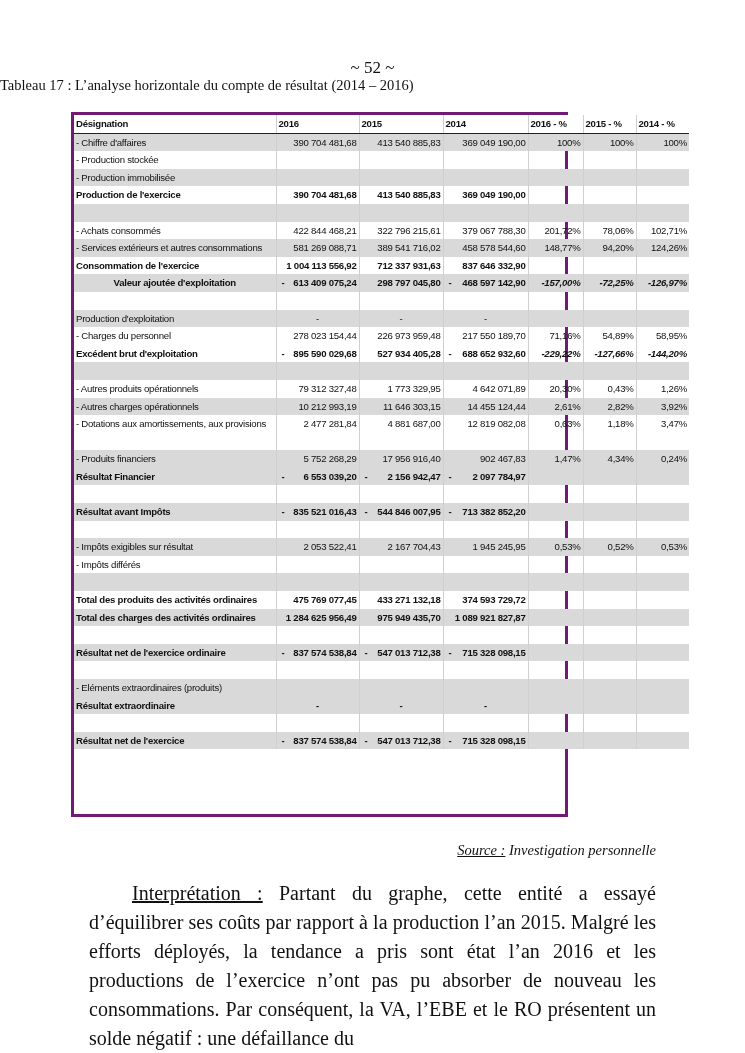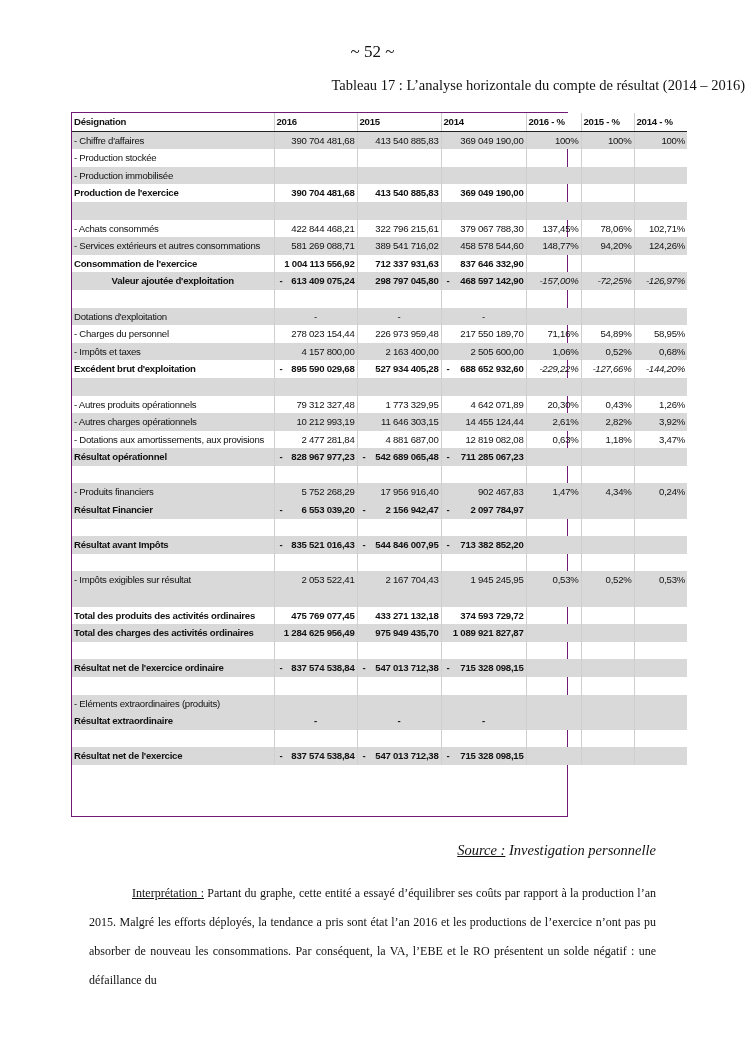--- a/index.html
+++ b/index.html
@@ -1,27 +1,27 @@
 <!DOCTYPE html>
 <html><head>
 <meta charset="utf-8">
 <style>
   html, body { margin: 0; padding: 0; background: #ffffff; }
   body { width: 745px; height: 1053px; position: relative; overflow: hidden; }
   .page-number {
-    position: absolute; left: 0; width: 745px; top: 42px; text-align: center;
+    position: absolute; left: 0; width: 745px; top: 58px; text-align: center;
     font-family: "Liberation Serif", serif; font-size: 17px; color: #111;
   }
   .table-caption {
-    position: absolute; left: 0; width: 745px; top: 77px; text-align: right;
+    position: absolute; left: 0; width: 745px; top: 77px; text-align: left;
     font-family: "Liberation Serif", serif; font-size: 14.5px; color: #111;
   }
   .tbl-wrap {
     position: absolute; left: 71px; top: 112px; width: 497px; height: 705px;
-    border: 1px solid #701a75; box-sizing: border-box;
+    border: 3px solid #701a75; box-sizing: border-box;
   }
   table {
     border-collapse: collapse; width: 100%; table-layout: fixed;
     font-family: "Liberation Sans", sans-serif; font-size: 9.6px; color: #111;
     letter-spacing: -0.25px;
   }
   col.c-label { width: 202px; }
   col.c-2016 { width: 83px; }
   col.c-2015 { width: 84px; }
   col.c-2014 { width: 85px; }
@@ -35,31 +35,31 @@
   }
   th:first-child, td:first-child { border-left: none; }
   thead th { font-weight: bold; text-align: left; background: #fff; border-bottom: 1px solid #222; }
   thead th:first-child { text-align: left; }
   tr.gray td { background: #d9d9d9; }
   tr.bold td { font-weight: bold; }
   td.label { text-align: left; }
   td.label.center { text-align: center; }
   td.num { text-align: right; position: relative; }
   td.pct { text-align: right; }
-  td.pct.italic { font-style: italic; font-weight: normal; }
+  td.pct.italic { font-style: italic; font-weight: bold; }
   td.dashonly { text-align: center; }
   .neg-sign { position: absolute; left: 5px; top: 0; }
   .source {
     position: absolute; right: 89px; top: 842px;
     font-family: "Liberation Serif", serif; font-size: 14.5px; font-style: italic; color: #111;
   }
   .source .u { text-decoration: underline; text-align: center; }
   .para {
     position: absolute; left: 89px; width: 567px; top: 879px;
-    font-family: "Liberation Serif", serif; font-size: 12px; color: #111;
+    font-family: "Liberation Serif", serif; font-size: 20px; color: #111;
     line-height: 29px; text-align: justify; text-indent: 43px;
   }
   .para .u { text-decoration: underline; }
 </style>
 </head>
 <body>
 
 <div class="page-number">~ 52 ~</div>
 <div class="table-caption">Tableau 17 : L’analyse horizontale du compte de résultat (2014 – 2016)</div>
 
@@ -129,21 +129,21 @@
           <td class="num"><span></span></td>
           <td class="pct"></td>
           <td class="pct"></td>
           <td class="pct"></td>
         </tr>
         <tr>
           <td class="label">- Achats consommés</td>
           <td class="num"><span>422 844 468,21</span></td>
           <td class="num"><span>322 796 215,61</span></td>
           <td class="num"><span>379 067 788,30</span></td>
-          <td class="pct">137,45%</td>
+          <td class="pct">201,72%</td>
           <td class="pct">78,06%</td>
           <td class="pct">102,71%</td>
         </tr>
         <tr class="gray">
           <td class="label">- Services extérieurs et autres consommations</td>
           <td class="num"><span>581 269 088,71</span></td>
           <td class="num"><span>389 541 716,02</span></td>
           <td class="num"><span>458 578 544,60</span></td>
           <td class="pct">148,77%</td>
           <td class="pct">94,20%</td>
@@ -170,45 +170,36 @@
         <tr>
           <td class="label"></td>
           <td class="num"><span></span></td>
           <td class="num"><span></span></td>
           <td class="num"><span></span></td>
           <td class="pct"></td>
           <td class="pct"></td>
           <td class="pct"></td>
         </tr>
         <tr class="gray">
-          <td class="label">Dotations d'exploitation</td>
+          <td class="label">Production d'exploitation</td>
           <td class="dashonly">-</td>
           <td class="dashonly">-</td>
           <td class="dashonly">-</td>
           <td class="pct"></td>
           <td class="pct"></td>
           <td class="pct"></td>
         </tr>
         <tr>
           <td class="label">- Charges du personnel</td>
           <td class="num"><span>278 023 154,44</span></td>
           <td class="num"><span>226 973 959,48</span></td>
           <td class="num"><span>217 550 189,70</span></td>
           <td class="pct">71,16%</td>
           <td class="pct">54,89%</td>
           <td class="pct">58,95%</td>
-        </tr>
-        <tr class="gray">
-          <td class="label">- Impôts et taxes</td>
-          <td class="num"><span>4 157 800,00</span></td>
-          <td class="num"><span>2 163 400,00</span></td>
-          <td class="num"><span>2 505 600,00</span></td>
-          <td class="pct">1,06%</td>
-          <td class="pct">0,52%</td>
-          <td class="pct">0,68%</td>
         </tr>
         <tr class="bold">
           <td class="label">Excédent brut d'exploitation</td>
           <td class="num"><span class="neg-sign">-</span><span>895 590 029,68</span></td>
           <td class="num"><span>527 934 405,28</span></td>
           <td class="num"><span class="neg-sign">-</span><span>688 652 932,60</span></td>
           <td class="pct italic">-229,22%</td>
           <td class="pct italic">-127,66%</td>
           <td class="pct italic">-144,20%</td>
         </tr>
@@ -241,29 +232,20 @@
         </tr>
         <tr>
           <td class="label">- Dotations aux amortissements, aux provisions</td>
           <td class="num"><span>2 477 281,84</span></td>
           <td class="num"><span>4 881 687,00</span></td>
           <td class="num"><span>12 819 082,08</span></td>
           <td class="pct">0,63%</td>
           <td class="pct">1,18%</td>
           <td class="pct">3,47%</td>
         </tr>
-        <tr class="gray bold">
-          <td class="label">Résultat opérationnel</td>
-          <td class="num"><span class="neg-sign">-</span><span>828 967 977,23</span></td>
-          <td class="num"><span class="neg-sign">-</span><span>542 689 065,48</span></td>
-          <td class="num"><span class="neg-sign">-</span><span>711 285 067,23</span></td>
-          <td class="pct"></td>
-          <td class="pct"></td>
-          <td class="pct"></td>
-        </tr>
         <tr>
           <td class="label"></td>
           <td class="num"><span></span></td>
           <td class="num"><span></span></td>
           <td class="num"><span></span></td>
           <td class="pct"></td>
           <td class="pct"></td>
           <td class="pct"></td>
         </tr>
         <tr class="gray">
@@ -312,20 +294,29 @@
           <td class="pct"></td>
         </tr>
         <tr class="gray">
           <td class="label">- Impôts exigibles sur résultat</td>
           <td class="num"><span>2 053 522,41</span></td>
           <td class="num"><span>2 167 704,43</span></td>
           <td class="num"><span>1 945 245,95</span></td>
           <td class="pct">0,53%</td>
           <td class="pct">0,52%</td>
           <td class="pct">0,53%</td>
+        </tr>
+        <tr>
+          <td class="label">- Impôts différés</td>
+          <td class="num"><span></span></td>
+          <td class="num"><span></span></td>
+          <td class="num"><span></span></td>
+          <td class="pct"></td>
+          <td class="pct"></td>
+          <td class="pct"></td>
         </tr>
         <tr class="gray">
           <td class="label"></td>
           <td class="num"><span></span></td>
           <td class="num"><span></span></td>
           <td class="num"><span></span></td>
           <td class="pct"></td>
           <td class="pct"></td>
           <td class="pct"></td>
         </tr>

